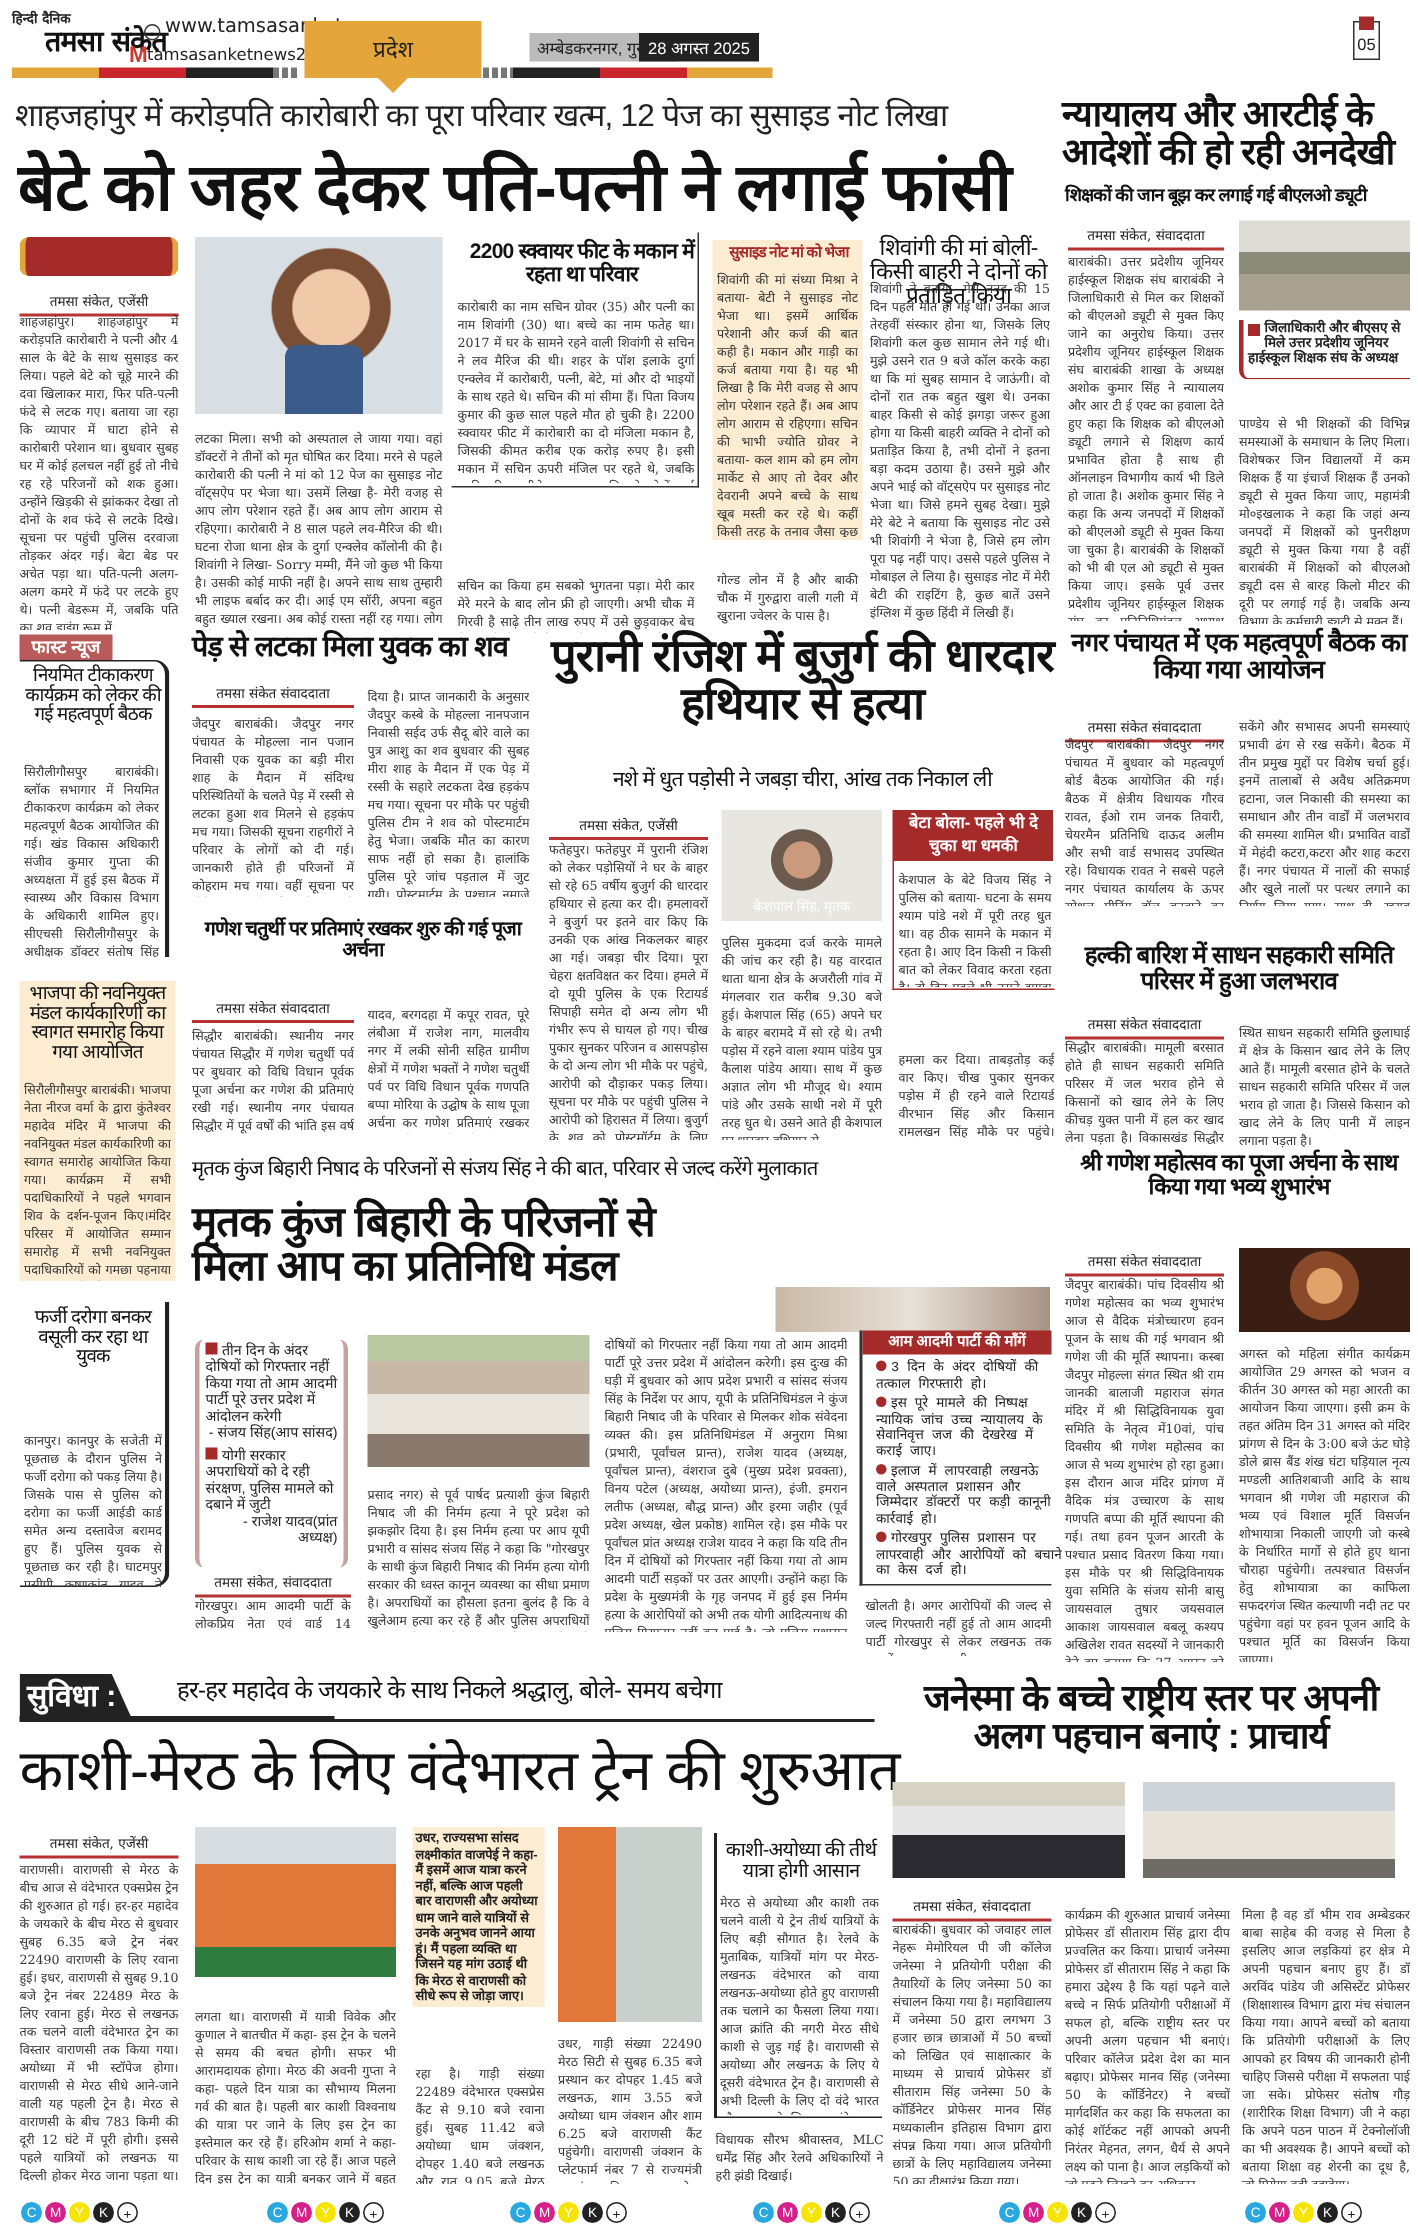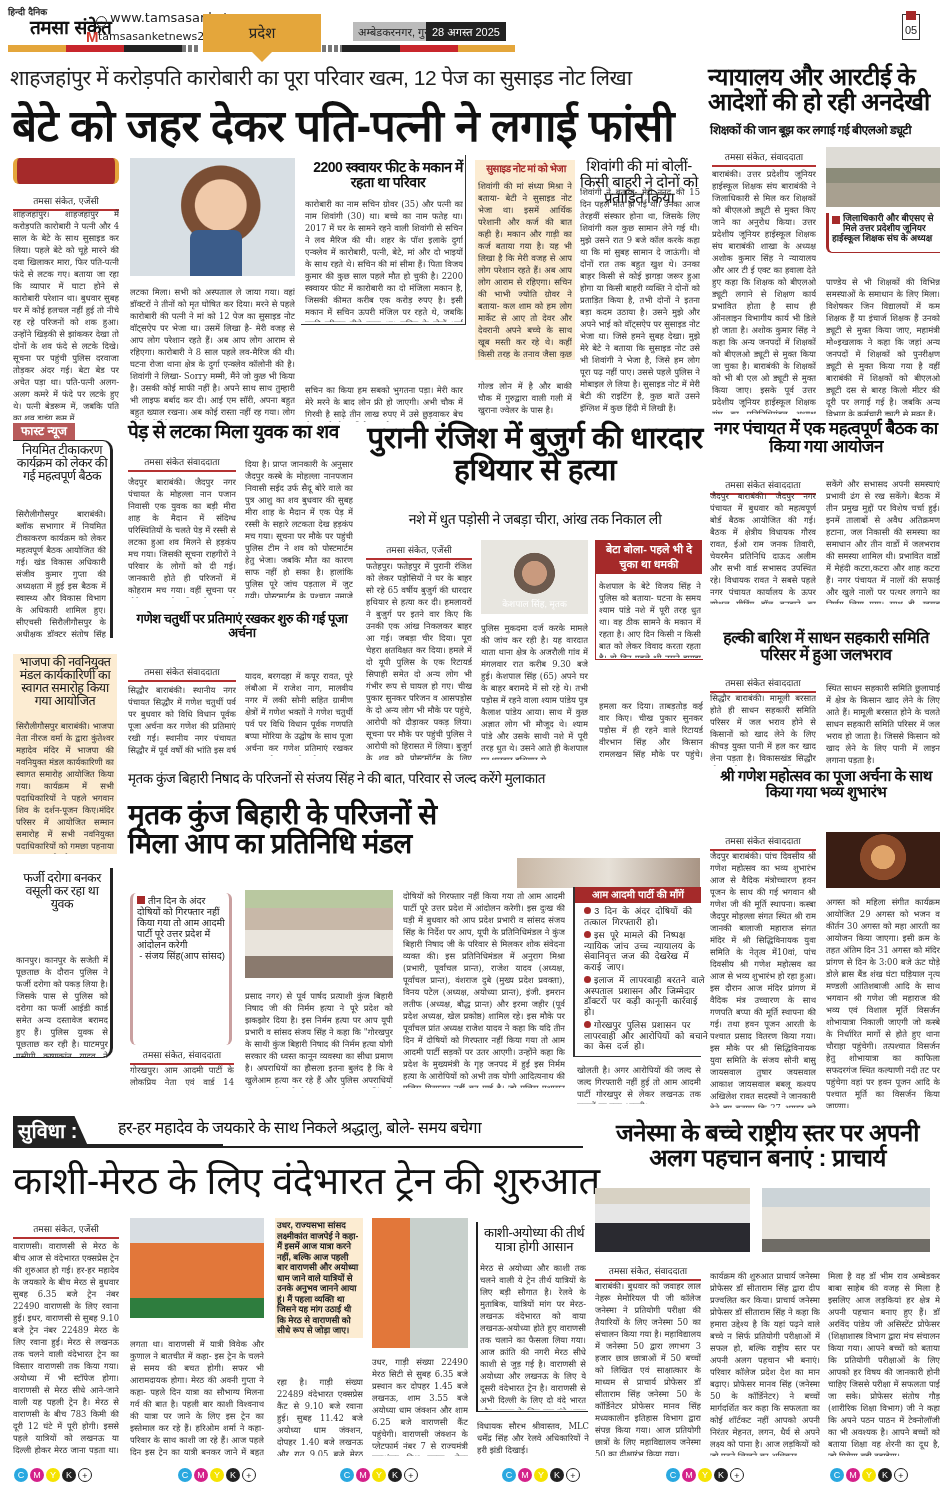--- a/index.html
+++ b/index.html
@@ -157,35 +157,39 @@
 <div class="abs body-txt" data-name="rain-col2" style="left:826px;top:682px;width:114px;height:84px;">स्थित साधन सहकारी समिति छुलाघाई में क्षेत्र के किसान खाद लेने के लिए आते हैं। मामूली बरसात होने के चलते साधन सहकारी समिति परिसर में जल भराव हो जाता है। जिससे किसान को खाद लेने के लिए पानी में लाइन लगाना पड़ता है।</div>
 
 <div class="abs hd1" data-name="aap-kicker" style="left:128px;top:772px;width:580px;font-size:13.5px;font-weight:normal;white-space:nowrap;">मृतक कुंज बिहारी निषाद के परिजनों से संजय सिंह ने की बात, परिवार से जल्द करेंगे मुलाकात</div>
 <div class="abs hd1" data-name="aap-headline" style="left:128px;top:800px;width:332px;font-size:28px;">मृतक कुंज बिहारी के परिजनों से मिला आप का प्रतिनिधि मंडल</div>
 
 <div class="abs" data-name="aap-quotes-box" style="left:130px;top:893px;width:102px;height:152px;border-left:3px solid #c9a0a0;border-right:3px solid #c9a0a0;border-radius:6px;padding:2px 4px;font-family:'Liberation Sans',sans-serif;">
   <div data-name="aap-quote-1" style="font-size:9.5px;line-height:11px;">
     <span class="bullet-sq" data-name="bullet-icon"></span><span data-name="aap-quote-1-text">तीन दिन के अंदर दोषियों को गिरफ्तार नहीं किया गया तो आम आदमी पार्टी पूरे उत्तर प्रदेश में आंदोलन करेगी</span>
     <div data-name="aap-quote-1-by" style="text-align:right;">- संजय सिंह(आप सांसद)</div>
   </div>
+  <div data-name="aap-quote-2" style="font-size:9.5px;line-height:11px;margin-top:4px;">
+    <span class="bullet-sq" data-name="bullet-icon"></span><span data-name="aap-quote-2-text">योगी सरकार अपराधियों को दे रही संरक्षण, पुलिस मामले को दबाने में जुटी</span>
+    <div data-name="aap-quote-2-by" style="text-align:right;">- राजेश यादव(प्रांत अध्यक्ष)</div>
+  </div>
 </div>
 <div class="abs byline" data-name="aap-byline" style="left:130px;top:1048px;width:104px;">तमसा संकेत, संवाददाता</div>
 <div class="abs body-txt" data-name="aap-col1" style="left:130px;top:1064px;width:104px;height:24px;">गोरखपुर। आम आदमी पार्टी के लोकप्रिय नेता एवं वार्ड 14 (राजेन्द्र</div>
 
 <div class="abs photo" data-name="aap-photo" style="left:245px;top:890px;width:148px;height:88px;background:linear-gradient(180deg,#b9c8a0 0 20%,#c8b8a8 20% 45%,#e9e4dc 45% 75%,#8a7a6e 75%);"></div>
 <div class="abs body-txt" data-name="aap-col2" style="left:245px;top:990px;width:148px;height:98px;">प्रसाद नगर) से पूर्व पार्षद प्रत्याशी कुंज बिहारी निषाद जी की निर्मम हत्या ने पूरे प्रदेश को झकझोर दिया है। इस निर्मम हत्या पर आप यूपी प्रभारी व सांसद संजय सिंह ने कहा कि "गोरखपुर के साथी कुंज बिहारी निषाद की निर्मम हत्या योगी सरकार की ध्वस्त कानून व्यवस्था का सीधा प्रमाण है। अपराधियों का हौसला इतना बुलंद है कि वे खुलेआम हत्या कर रहे हैं और पुलिस अपराधियों की रक्षा में लगी है। बुधवार को संजय सिंह ने परिवार से फोन पर बात कर न्याय दिलाने का भरोसा दिया और कहा कि अगर तीन दिन के अंदर</div>
 <div class="abs body-txt" data-name="aap-col3" style="left:403px;top:890px;width:162px;height:198px;">दोषियों को गिरफ्तार नहीं किया गया तो आम आदमी पार्टी पूरे उत्तर प्रदेश में आंदोलन करेगी। इस दुःख की घड़ी में बुधवार को आप प्रदेश प्रभारी व सांसद संजय सिंह के निर्देश पर आप, यूपी के प्रतिनिधिमंडल ने कुंज बिहारी निषाद जी के परिवार से मिलकर शोक संवेदना व्यक्त की। इस प्रतिनिधिमंडल में अनुराग मिश्रा (प्रभारी, पूर्वांचल प्रान्त), राजेश यादव (अध्यक्ष, पूर्वांचल प्रान्त), वंशराज दुबे (मुख्य प्रदेश प्रवक्ता), विनय पटेल (अध्यक्ष, अयोध्या प्रान्त), इंजी. इमरान लतीफ (अध्यक्ष, बौद्ध प्रान्त) और इरमा जहीर (पूर्व प्रदेश अध्यक्ष, खेल प्रकोष्ठ) शामिल रहे। इस मौके पर पूर्वांचल प्रांत अध्यक्ष राजेश यादव ने कहा कि यदि तीन दिन में दोषियों को गिरफ्तार नहीं किया गया तो आम आदमी पार्टी सड़कों पर उतर आएगी। उन्होंने कहा कि प्रदेश के मुख्यमंत्री के गृह जनपद में हुई इस निर्मम हत्या के आरोपियों को अभी तक योगी आदित्यनाथ की पुलिस गिरफ्तार नहीं कर पाई है। जो पुलिस प्रशासन द्वारा अपराधियों के संरक्षण और प्रदेश की ध्वस्त हो चुकी कानून व्यवस्था की पोल</div>
 <div class="abs photo" data-name="aap-photo-2" style="left:517px;top:858px;width:183px;height:30px;background:linear-gradient(90deg,#c9b8a6,#e7e1d8,#a89484);"></div>
 
 <div class="abs" data-name="aap-demands-box" style="left:573px;top:887px;width:128px;height:170px;border-left:2px solid #333;border-bottom:1px solid #333;"></div>
 <div class="abs redlabel" data-name="aap-demands-title" style="left:575px;top:887px;width:126px;height:16px;font-size:10px;line-height:16px;">आम आदमी पार्टी की माँगें</div>
 <div class="abs" data-name="aap-demands-list" style="left:584px;top:907px;width:124px;font-family:Liberation Mono, monospace;font-size:9px;line-height:10.5px;">
   <div data-name="aap-demand-item" style="margin-bottom:3px;"><span class="dot" data-name="bullet-dot-icon"></span><span data-name="aap-demand-text">3 दिन के अंदर दोषियों की तत्काल गिरफ्तारी हो।</span></div>
   <div data-name="aap-demand-item" style="margin-bottom:3px;"><span class="dot" data-name="bullet-dot-icon"></span><span data-name="aap-demand-text">इस पूरे मामले की निष्पक्ष न्यायिक जांच उच्च न्यायालय के सेवानिवृत्त जज की देखरेख में कराई जाए।</span></div>
-  <div data-name="aap-demand-item" style="margin-bottom:3px;"><span class="dot" data-name="bullet-dot-icon"></span><span data-name="aap-demand-text">इलाज में लापरवाही बरतने वाले अस्पताल प्रशासन और जिम्मेदार डॉक्टरों पर कड़ी कानूनी कार्रवाई हो।</span></div>
+  <div data-name="aap-demand-item" style="margin-bottom:3px;"><span class="dot" data-name="bullet-dot-icon"></span><span data-name="aap-demand-text">इलाज में लापरवाही लखनऊे वाले अस्पताल प्रशासन और जिम्मेदार डॉक्टरों पर कड़ी कानूनी कार्रवाई हो।</span></div>
   <div data-name="aap-demand-item"><span class="dot" data-name="bullet-dot-icon"></span><span data-name="aap-demand-text">गोरखपुर पुलिस प्रशासन पर लापरवाही और आरोपियों को बचाने का केस दर्ज हो।</span></div>
 </div>
 <div class="abs body-txt" data-name="aap-col4" style="left:577px;top:1064px;width:124px;height:40px;">खोलती है। अगर आरोपियों की जल्द से जल्द गिरफ्तारी नहीं हुई तो आम आदमी पार्टी गोरखपुर से लेकर लखनऊ तक सड़कों पर उतर आएगी।</div>
 
 <div class="abs hd1" data-name="fest-headline" style="left:710px;top:768px;width:232px;font-size:15px;text-align:center;">श्री गणेश महोत्सव का पूजा अर्चना के साथ किया गया भव्य शुभारंभ</div>
 <div class="abs byline" data-name="fest-byline" style="left:710px;top:834px;width:106px;">तमसा संकेत संवाददाता</div>
 <div class="abs body-txt" data-name="fest-col1" style="left:710px;top:850px;width:106px;height:258px;">जैदपुर बाराबंकी। पांच दिवसीय श्री गणेश महोत्सव का भव्य शुभारंभ आज से वैदिक मंत्रोच्चारण हवन पूजन के साथ की गई भगवान श्री गणेश जी की मूर्ति स्थापना। कस्बा जैदपुर मोहल्ला संगत स्थित श्री राम जानकी बालाजी महाराज संगत मंदिर में श्री सिद्धिविनायक युवा समिति के नेतृत्व में10वां, पांच दिवसीय श्री गणेश महोत्सव का आज से भव्य शुभारंभ हो रहा हुआ। इस दौरान आज मंदिर प्रांगण में वैदिक मंत्र उच्चारण के साथ गणपति बप्पा की मूर्ति स्थापना की गई। तथा हवन पूजन आरती के पश्चात प्रसाद वितरण किया गया। इस मौके पर श्री सिद्धिविनायक युवा समिति के संजय सोनी बासु जायसवाल तुषार जयसवाल आकाश जायसवाल बबलू कश्यप अखिलेश रावत सदस्यों ने जानकारी देते हुए बताया कि 27 अगस्त को मूर्ति स्थापना की जाएगी तथा 28</div>
 <div class="abs photo" data-name="fest-photo-ganesh" style="left:826px;top:832px;width:114px;height:56px;background:radial-gradient(circle at 50% 45%,#e0a46a 0 18%,#8a4a2a 19% 35%,#3a1e14 36%);"></div>
 <div class="abs body-txt" data-name="fest-col2" style="left:826px;top:896px;width:114px;height:212px;">अगस्त को महिला संगीत कार्यक्रम आयोजित 29 अगस्त को भजन व कीर्तन 30 अगस्त को महा आरती का आयोजन किया जाएगा। इसी क्रम के तहत अंतिम दिन 31 अगस्त को मंदिर प्रांगण से दिन के 3:00 बजे ऊंट घोड़े डोले ब्रास बैंड शंख घंटा घड़ियाल नृत्य मण्डली आतिशबाजी आदि के साथ भगवान श्री गणेश जी महाराज की भव्य एवं विशाल मूर्ति विसर्जन शोभायात्रा निकाली जाएगी जो कस्बे के निर्धारित मार्गो से होते हुए थाना चौराहा पहुंचेगी। तत्पश्चात विसर्जन हेतु शोभायात्रा का काफिला सफदरगंज स्थित कल्याणी नदी तट पर पहुंचेगा वहां पर हवन पूजन आदि के पश्चात मूर्ति का विसर्जन किया जाएगा।</div>
 

